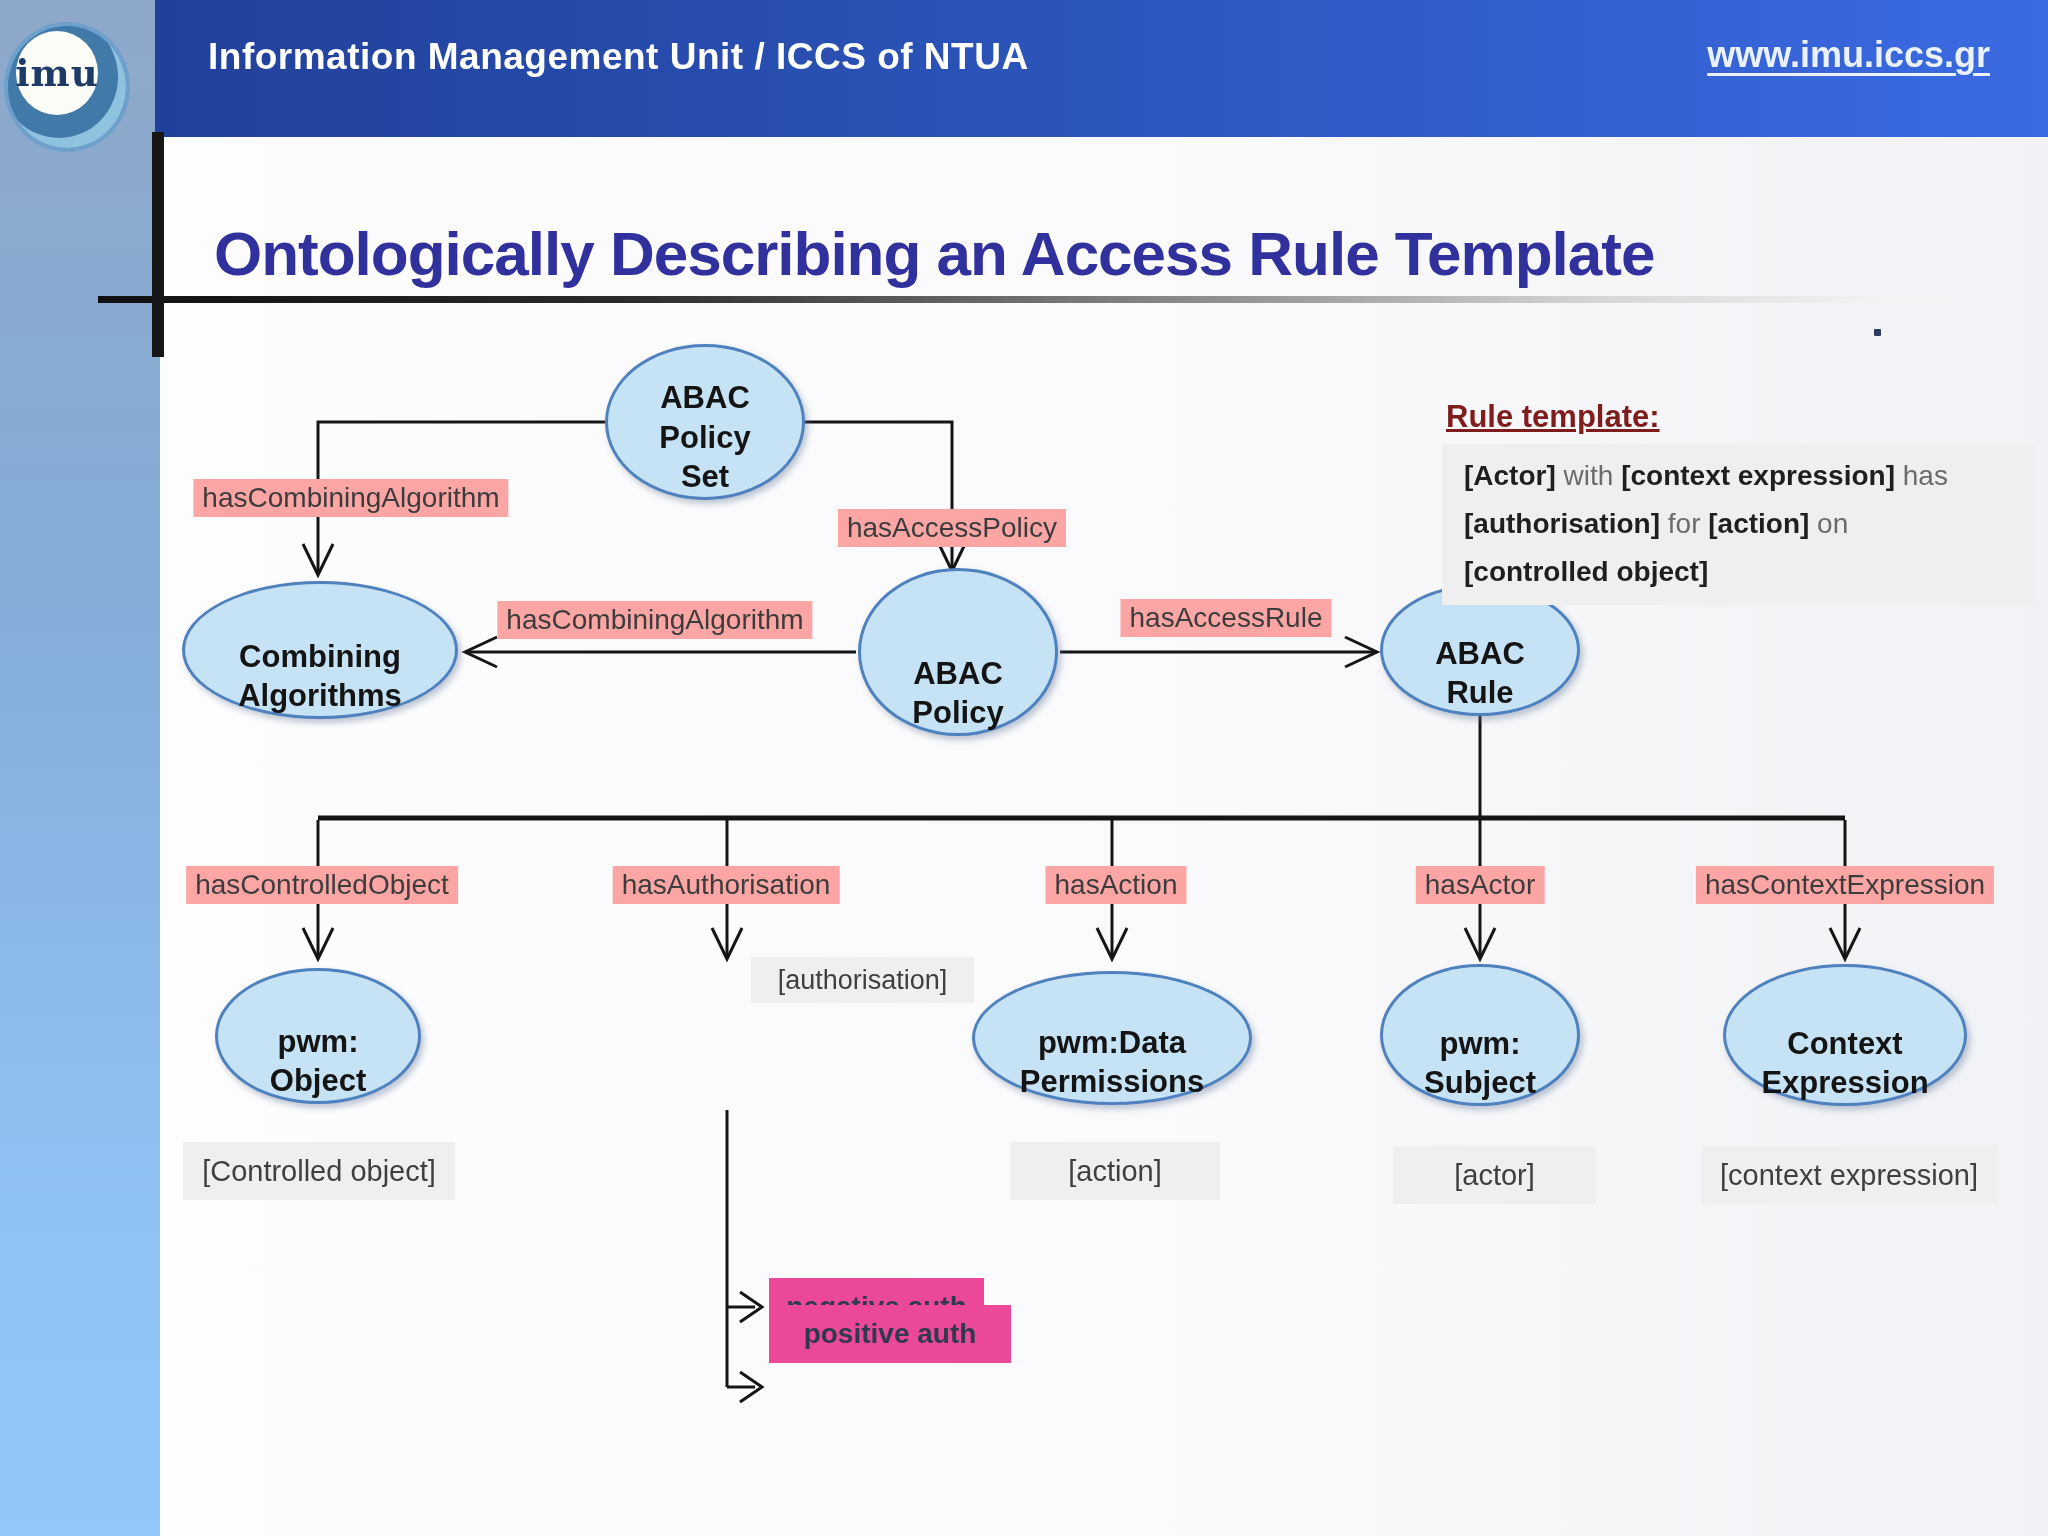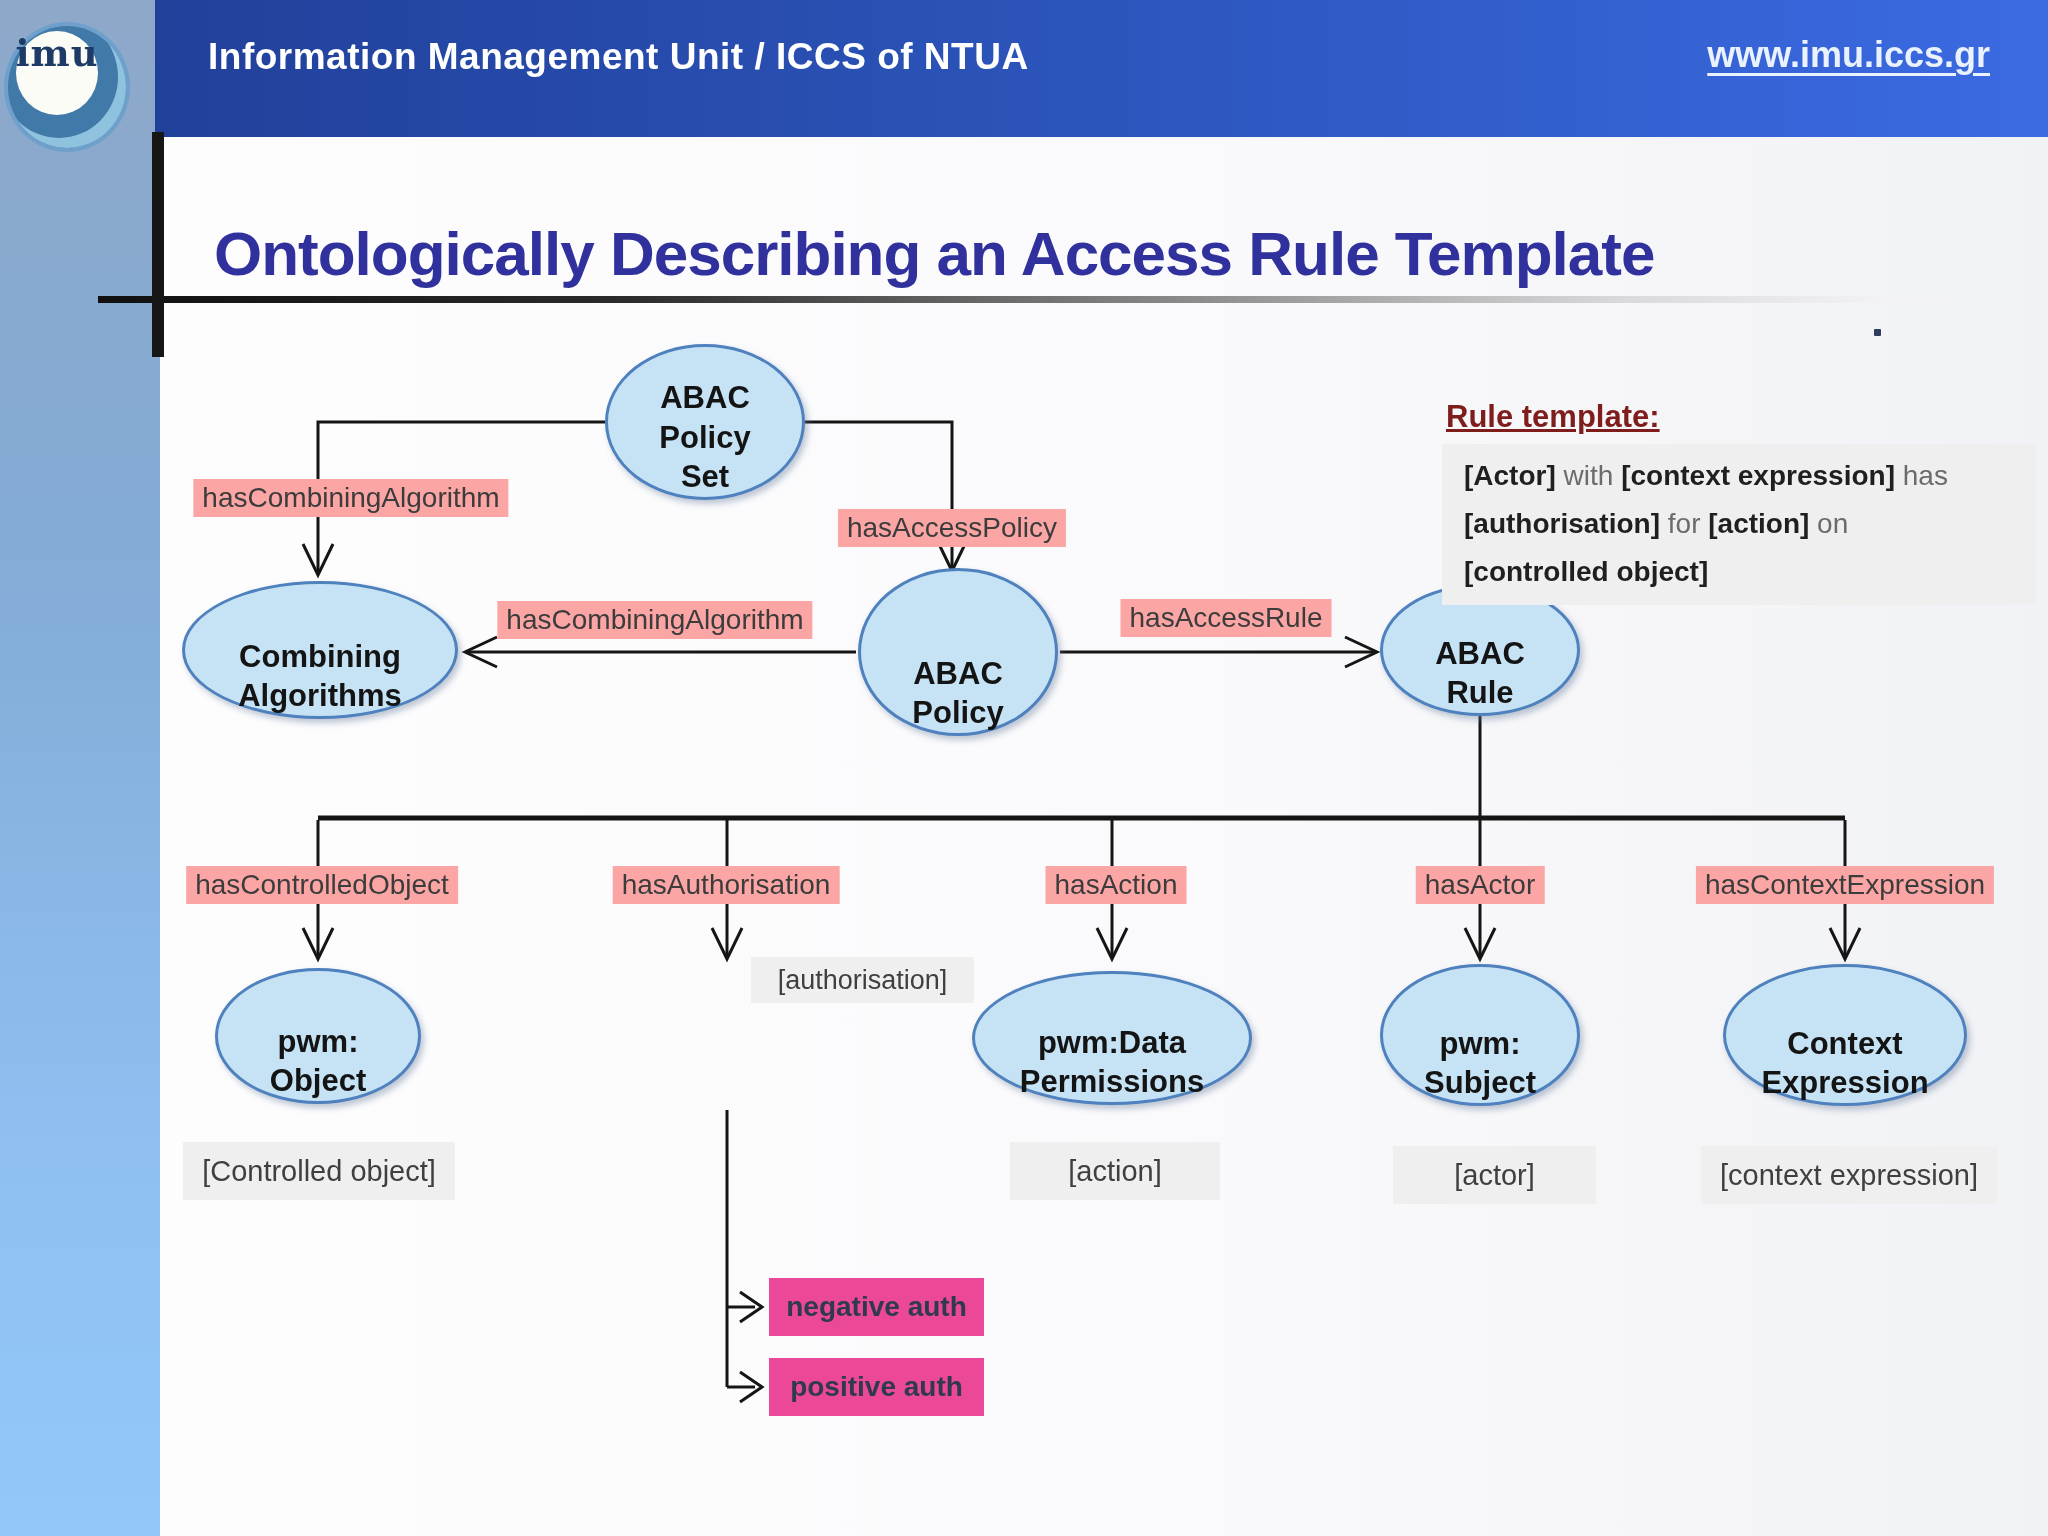--- a/index.html
+++ b/index.html
@@ -28,21 +28,21 @@
   .logo {
     position:absolute; left:4px; top:22px; width:126px; height:130px; z-index:7;
     border-radius:50%; background:#6FA0CB;
   }
   .logo-ring {
     position:absolute; left:4px; top:4px; right:4px; bottom:4px; border-radius:50%;
     background:#417AA9; box-shadow:inset -8px -10px 0 #8FC2DE;
   }
   .logo-face {
     position:absolute; left:12px; top:9px; width:82px; height:84px; border-radius:50%;
-    background:#FCFCF6; display:flex; align-items:flex-start; justify-content:center;
+    background:#FCFCF6; display:flex; align-items:center; justify-content:center;
   }
   .logo-text {
     font-family:"DejaVu Serif","Liberation Serif",serif;
     font-size:37px; font-weight:700; color:#1E3A66; letter-spacing:1px;
   }
   .content-bg {
     position:absolute; left:160px; top:137px; width:1888px; height:1399px; z-index:0;
     background:linear-gradient(90deg,#FDFDFE 0%,#FAFAFC 55%,#F1F2F5 100%);
   }
   .page-title {
@@ -200,21 +200,21 @@
   <div class="edge-label" style="left:1480px;top:885px;">hasActor</div>
   <div class="edge-label" style="left:1845px;top:885px;">hasContextExpression</div>
 
   <div class="gray-box small" style="left:751px;top:957px;width:223px;height:46px;">[authorisation]</div>
   <div class="gray-box" style="left:183px;top:1142px;width:272px;height:58px;">[Controlled object]</div>
   <div class="gray-box" style="left:1010px;top:1142px;width:210px;height:58px;">[action]</div>
   <div class="gray-box" style="left:1393px;top:1146px;width:203px;height:58px;">[actor]</div>
   <div class="gray-box" style="left:1701px;top:1146px;width:296px;height:58px;">[context expression]</div>
 
   <div class="auth-box" style="left:769px;top:1278px;width:215px;height:58px;">negative auth</div>
-  <div class="auth-box" style="left:769px;top:1358px;width:215px;height:58px;">positive auth</div>
+  <div class="auth-box" style="left:769px;top:1305px;width:242px;height:58px;">positive auth</div>
 
   <div class="rule-heading">Rule template:</div>
   <div class="rule-box">
     <div><span class="rb-strong">[Actor]</span><span class="rb-light"> with </span><span class="rb-strong">[context expression]</span><span class="rb-light"> has</span></div>
     <div><span class="rb-strong">[authorisation]</span><span class="rb-light"> for </span><span class="rb-strong">[action]</span><span class="rb-light"> on</span></div>
     <div><span class="rb-strong">[controlled object]</span></div>
   </div>
 
 </div>
 

